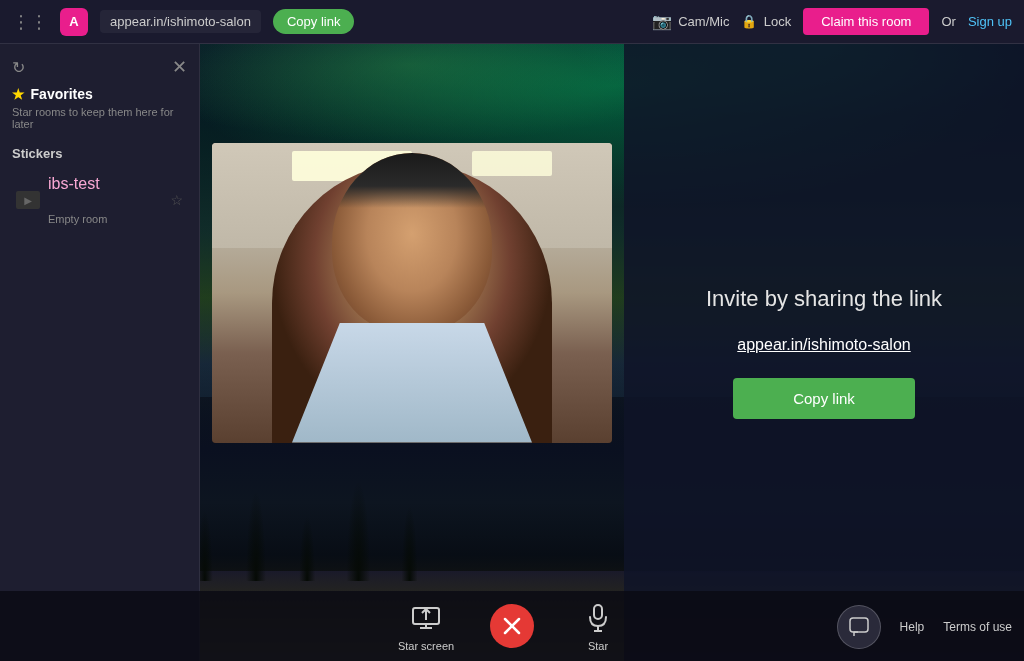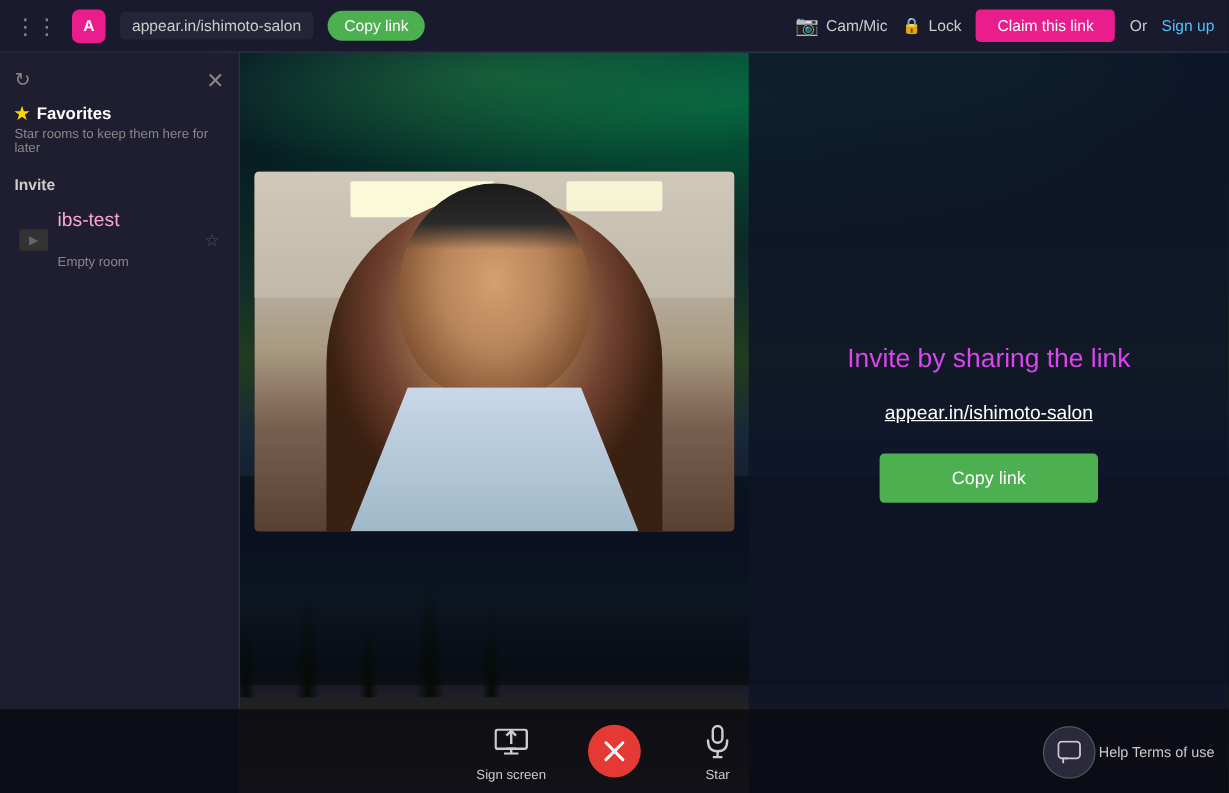--- a/index.html
+++ b/index.html
@@ -208,21 +208,21 @@
 
     
     .invite-panel {
       position: absolute; top: 0; right: 0; width: 400px; height: 100%;
       background: rgba(15, 20, 40, 0.85);
       display: flex; flex-direction: column;
       align-items: center; justify-content: center; gap: 24px;
       z-index: 20;
     }
     .invite-title {
-      color: #d946ef; font-size: 22px; font-weight: 300; text-align: center;
+      color: #e5e5e5; font-size: 22px; font-weight: 300; text-align: center;
     }
     .invite-link {
       color: #fff; font-size: 16px; text-decoration: underline;
       cursor: pointer; text-align: center;
     }
     .invite-copy-btn {
       background: #4caf50; color: #fff; border: none;
       padding: 12px 60px; border-radius: 4px;
       font-size: 15px; cursor: pointer; font-weight: 500;
     }
@@ -249,21 +249,21 @@
     .end-call-btn {
       width: 44px; height: 44px; border-radius: 50%;
       background: #e53935; border: none;
       display: flex; align-items: center; justify-content: center;
       cursor: pointer; color: white; font-size: 18px;
     }
 
     
     .help-terms {
       position: absolute; bottom: 12px; right: 12px;
-      display: flex; gap: 3px; z-index: 200;
+      display: flex; gap: 19px; z-index: 200;
     }
     .help-chat-btn {
       width: 44px; height: 44px; border-radius: 50%;
       background: #2a2a3a; border: 1px solid rgba(255,255,255,0.2);
       display: flex; align-items: center; justify-content: center;
       cursor: pointer; color: #ccc; font-size: 18px;
     }
     .help-text { color: #ccc; font-size: 12px; align-self: center; cursor: pointer; }
     .terms-text { color: #ccc; font-size: 12px; align-self: center; cursor: pointer; }
   </style>
@@ -287,39 +287,39 @@
   <button class="copy-link-btn">Copy link</button>
   <div class="topbar-spacer"></div>
   <div class="cam-mic-btn">
     <span class="cam-icon">📷</span>
     <span>Cam/Mic</span>
   </div>
   <div class="lock-btn">
     <span>🔒</span>
     <span>Lock</span>
   </div>
-  <button class="claim-btn">Claim this link</button>
+  <button class="claim-btn">Claim this room</button>
   <span class="signup-text">Or</span>
   <span class="signup-link">Sign up</span>
 </div>
 
 <div class="sidebar">
   <div class="sidebar-header">
     <span class="refresh-icon">↻</span>
     <span class="close-icon">✕</span>
   </div>
   <div class="favorites-section">
     <div class="favorites-title">
       <span class="star-icon">★</span>
       <span>Favorites</span>
     </div>
     <div class="favorites-hint">Star rooms to keep them here for later</div>
   </div>
   <div class="recents-section">
-    <div class="recents-title">Invite</div>
+    <div class="recents-title">Stickers</div>
     <div class="recent-item">
       <div class="recent-thumb">
         <span class="recent-video-icon">▶</span>
       </div>
       <div class="recent-info">
         <div class="recent-name">ibs-test</div>
         <div class="recent-status">Empty room</div>
       </div>
       <span class="fav-star">☆</span>
     </div>
@@ -359,21 +359,21 @@
     <div class="toolbar-icon-wrap">
       <svg width="28" height="22" viewBox="0 0 28 22" fill="none">
         <rect x="1" y="1" width="26" height="16" rx="2" stroke="#ccc" stroke-width="2" fill="none"></rect>
         <line x1="10" y1="17" x2="18" y2="17" stroke="#ccc" stroke-width="2"></line>
         <line x1="14" y1="17" x2="14" y2="21" stroke="#ccc" stroke-width="2"></line>
         <line x1="8" y1="21" x2="20" y2="21" stroke="#ccc" stroke-width="2"></line>
         <polyline points="10,6 14,2 18,6" stroke="#ccc" stroke-width="2" fill="none"></polyline>
         <line x1="14" y1="2" x2="14" y2="13" stroke="#ccc" stroke-width="2"></line>
       </svg>
     </div>
-    <span class="toolbar-label">Sign screen</span>
+    <span class="toolbar-label">Star screen</span>
   </div>
 
 
   <button class="end-call-btn">
     <svg width="22" height="22" viewBox="0 0 22 22" fill="none">
       <line x1="4" y1="4" x2="18" y2="18" stroke="white" stroke-width="2.5" stroke-linecap="round"></line>
       <line x1="18" y1="4" x2="4" y2="18" stroke="white" stroke-width="2.5" stroke-linecap="round"></line>
     </svg>
   </button>
 

